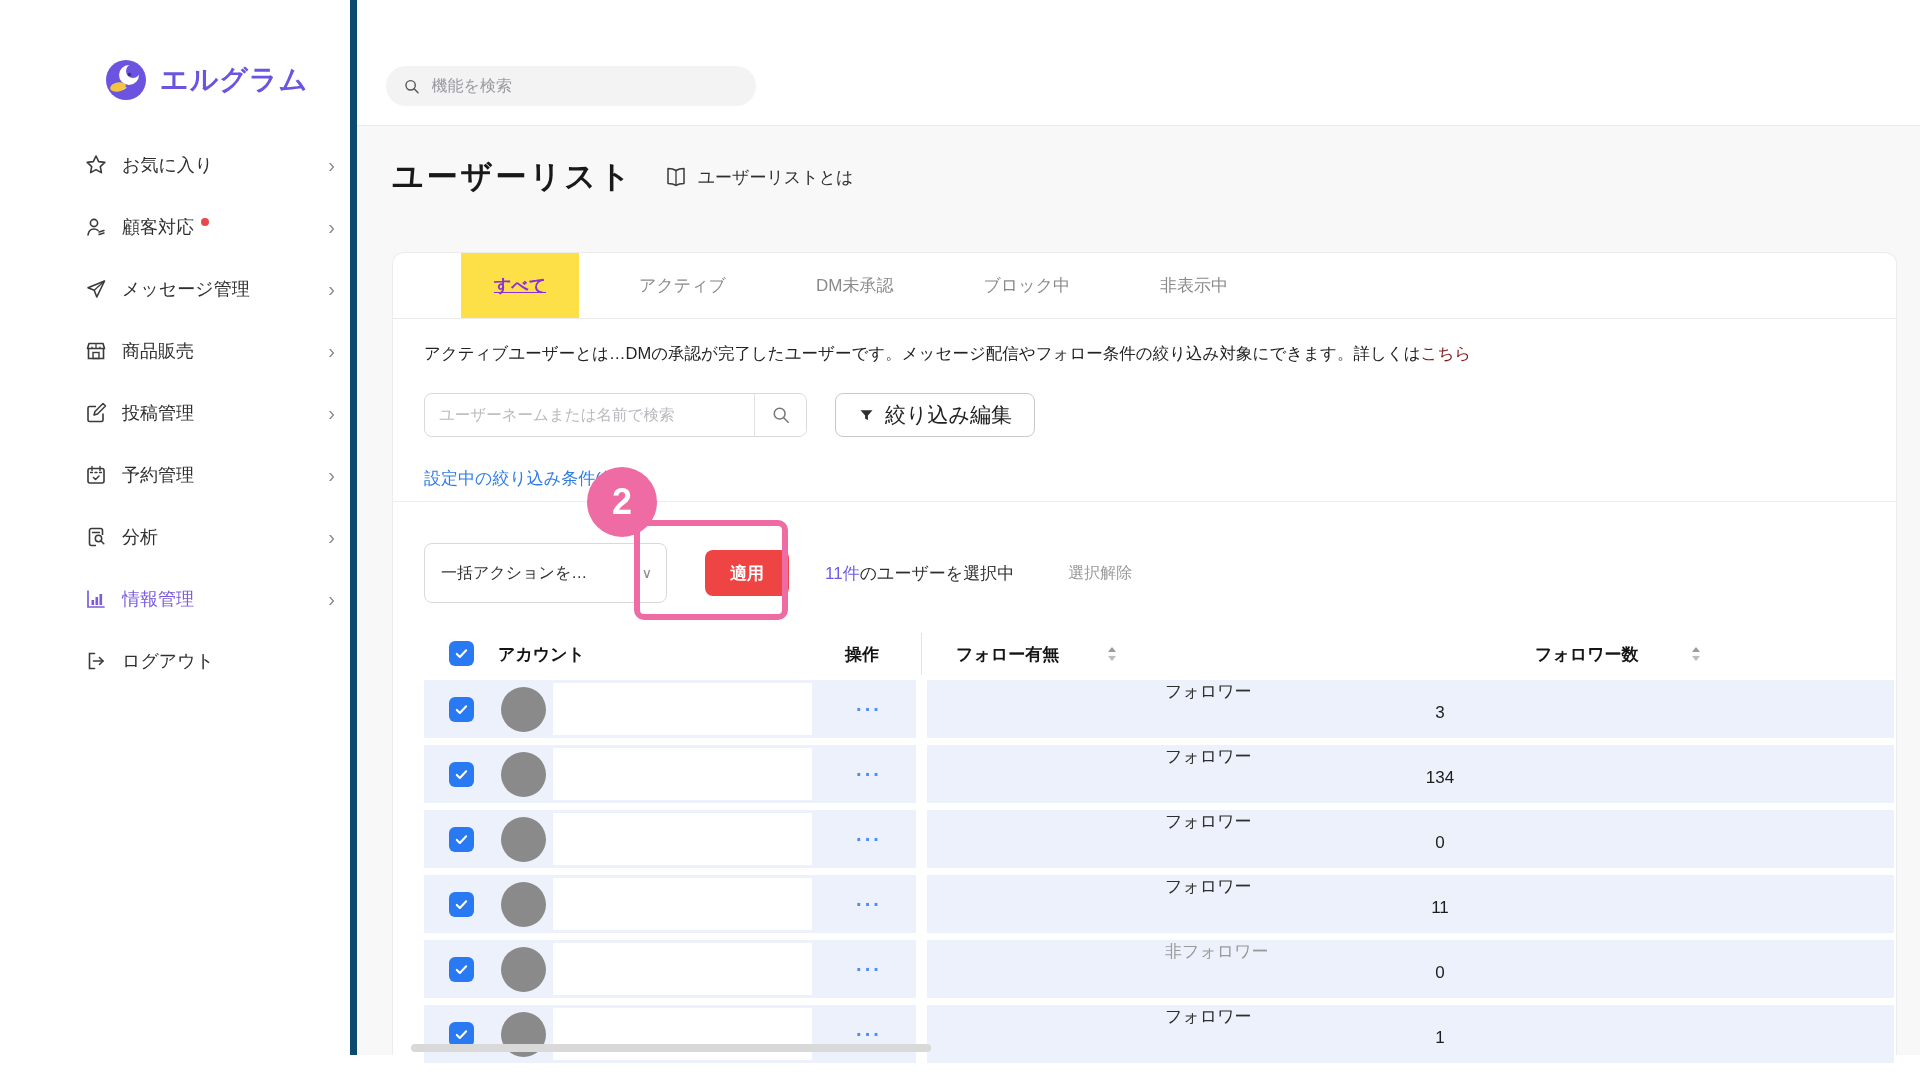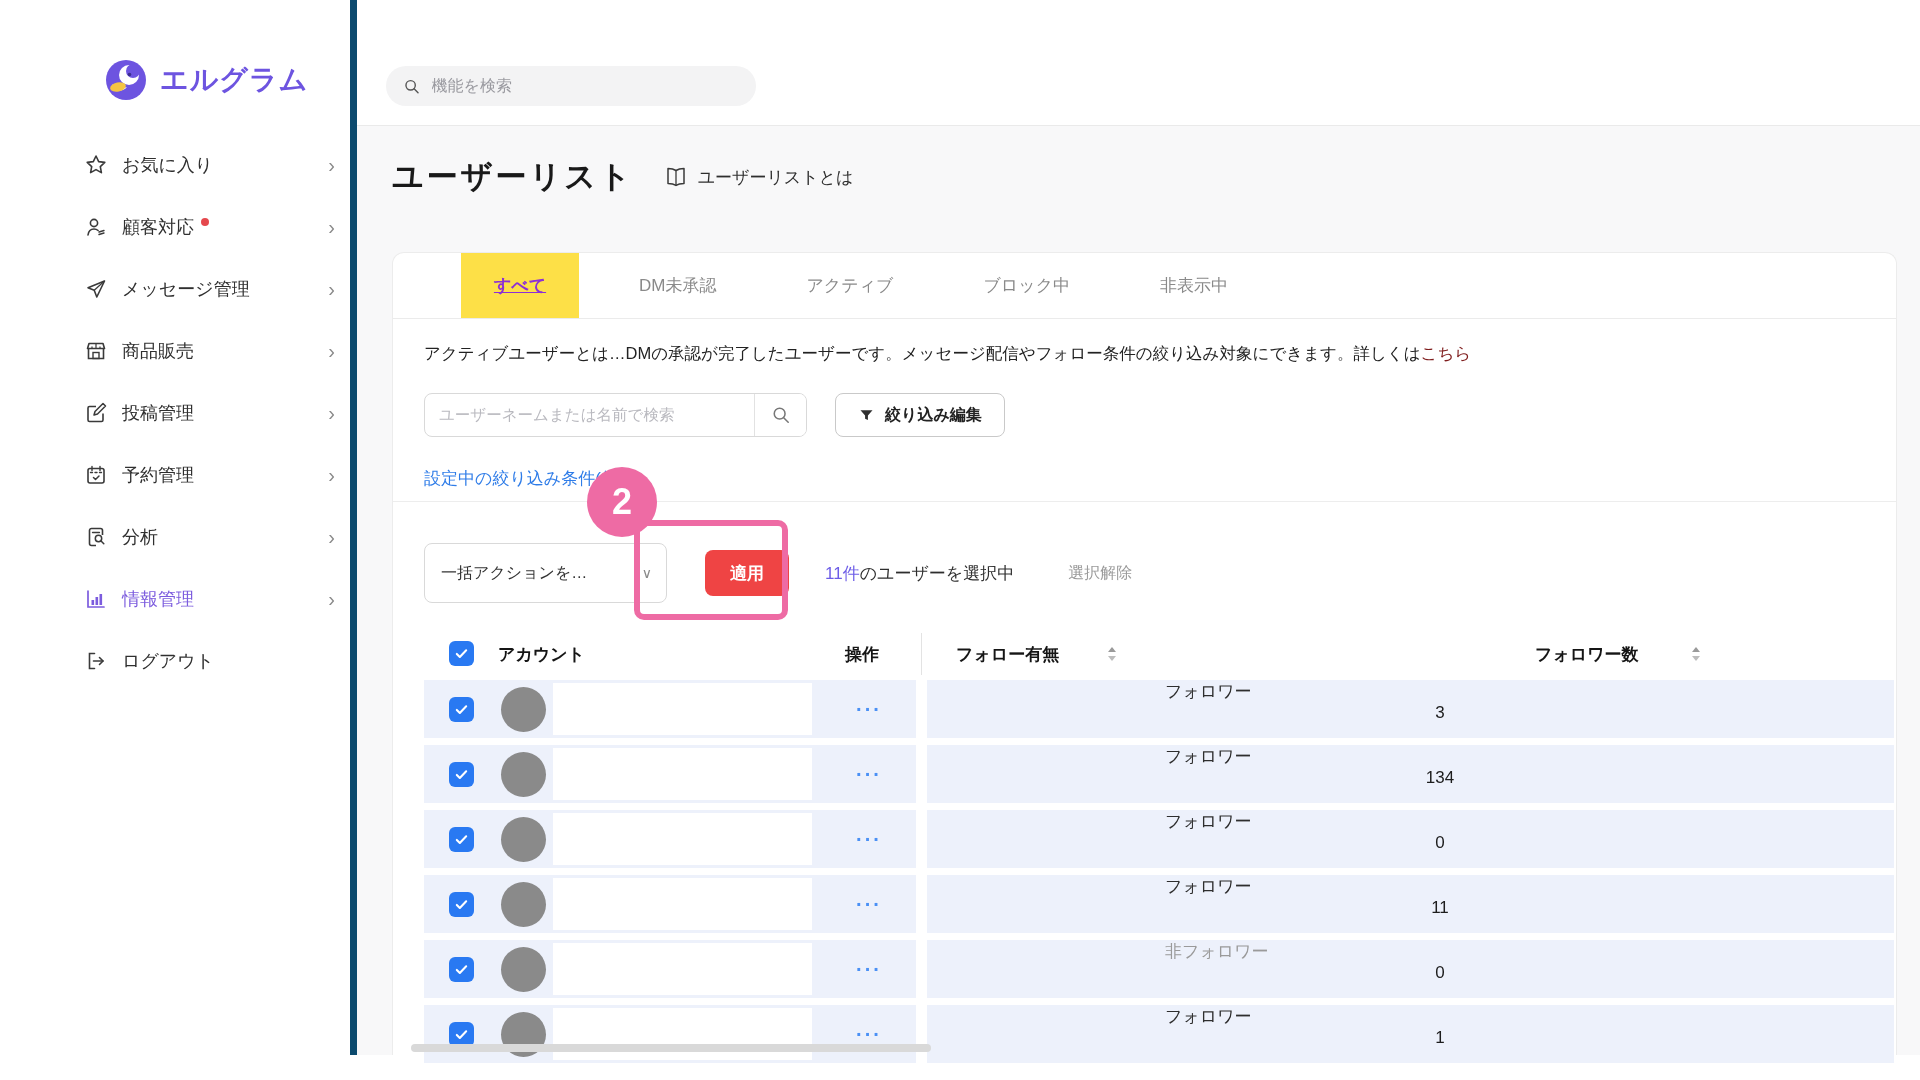--- a/index.html
+++ b/index.html
@@ -43,21 +43,21 @@
   
   .notice { position:absolute; left:31px; top:90px; font-size:16.5px; color:#222; }
   .notice a { color:#7f1d1d; text-decoration:none; cursor:pointer; }
 
   
   .search-row { position:absolute; left:31px; top:140px; height:44px; display:flex; align-items:center; }
   .user-search { display:flex; align-items:center; width:383px; height:44px; border:1px solid #d9d9d9; border-radius:8px; overflow:hidden; background:#fff; }
   .user-search input { flex:1; border:none; outline:none; padding:0 14px; font-size:15.5px; color:#333; font-family:inherit; }
   .user-search input::placeholder { color:#b9b9bf; }
   .user-search .search-btn { width:52px; height:100%; border-left:1px solid #e2e2e2; display:flex; align-items:center; justify-content:center; cursor:pointer; background:#fff; }
-  .filter-edit-btn { margin-left:28px; height:44px; padding:0 22px; border:1px solid #c9c9c9; border-radius:8px; background:#fff; display:flex; align-items:center; gap:10px; font-size:16px; color:#222; font-weight:700; cursor:pointer; }
+  .filter-edit-btn { margin-left:28px; height:44px; padding:0 22px; border:1px solid #c9c9c9; border-radius:8px; background:#fff; display:flex; align-items:center; gap:10px; font-size:21px; color:#222; font-weight:400; cursor:pointer; }
 
   
   .filter-cond { position:absolute; left:31px; top:214px; display:flex; align-items:center; gap:8px; color:#2e7ce8; font-size:17px; cursor:pointer; }
   .filter-cond .caret { font-size:13px; }
   .card-divider { position:absolute; left:0; top:248px; width:100%; height:1px; background:#ededed; }
 
   
   .bulk-row { position:absolute; left:31px; top:296px; height:48px; display:flex; align-items:center; }
   .bulk-select { width:243px; height:60px; border:1px solid #d9d9d9; border-radius:8px; display:flex; align-items:center; justify-content:space-between; padding:0 14px 0 16px; font-size:16px; color:#333; cursor:pointer; background:#fff; }
   .bulk-select .sel-caret { color:#8a8a8a; font-size:14px; }
@@ -212,22 +212,22 @@
             <path d="M12 3.5v14.9" stroke="#3a3a3a" stroke-width="1.3"></path>
           </svg>
         <span>ユーザーリストとは</span>
       </div>
     </div>
 
     <div class="card">
 
       <div class="tabs">
         <div class="tab active">すべて</div>
+        <div class="tab">アクティブ</div>
         <div class="tab">DM未承認</div>
-        <div class="tab">アクティブ</div>
         <div class="tab">ブロック中</div>
         <div class="tab">非表示中</div>
       </div>
 
       <p class="notice"><span>アクティブユーザーとは…DMの承認が完了したユーザーです。メッセージ配信やフォロー条件の絞り込み対象にできます。詳しくは</span><a>こちら</a></p>
 
       <div class="search-row">
         <div class="user-search">
           <input type="text" placeholder="ユーザーネームまたは名前で検索" style="">
           <div class="search-btn">

